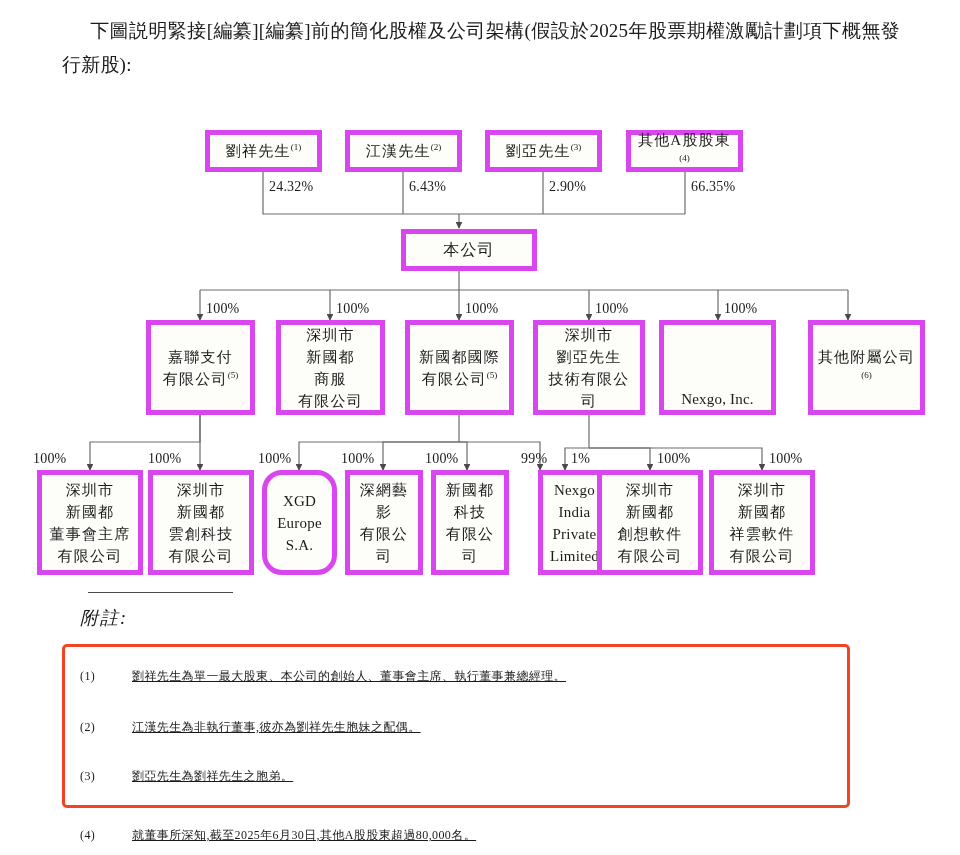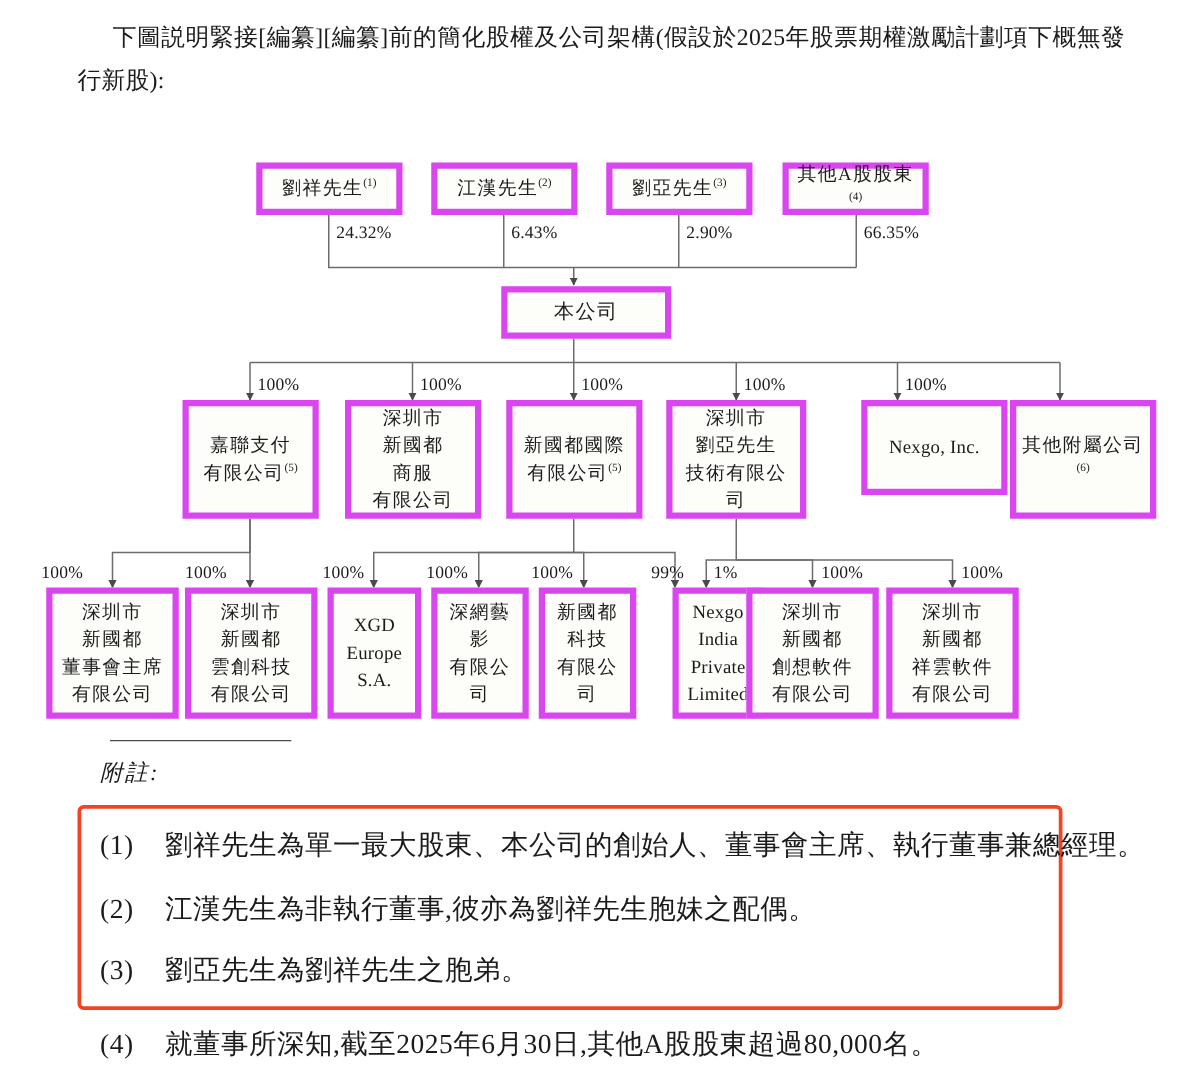--- a/index.html
+++ b/index.html
@@ -95,24 +95,25 @@
     top: 644px;
     width: 788px;
     height: 164px;
     box-sizing: border-box;
     border: 3px solid #f04423;
     border-radius: 5px;
     background: transparent;
   }
   .note {
     position: absolute;
-    font-size: 22px;
+    font-size: 12px;
     line-height: 30px;
     letter-spacing: 0.4px;
     white-space: nowrap;
+    text-decoration: underline;
   }
   .note .num {
     display: inline-block;
     width: 52px;
     font-family: "Liberation Serif", "DejaVu Serif", serif;
   }
 </style>
 </head>
 <body>
 
@@ -201,21 +202,21 @@
     <span>有限公司</span><sup class="fn">(5)</sup>
   </span>
 </div>
 <div class="node cn" style="left:533px; top:320px; width:112px; height:95px;">
   <span class="inner">
     <span>深圳市</span><br>
     <span>劉亞先生</span><br>
     <span>技術有限公司</span>
   </span>
 </div>
-<div class="node latin" style="left:689px; top:320px; width:117px; height:76px;">
+<div class="node latin" style="left:659px; top:320px; width:117px; height:95px;align-items:flex-end;">
   <span class="inner"><span>Nexgo, Inc.</span></span>
 </div>
 <div class="node cn" style="left:789px; top:320px; width:117px; height:95px;margin-left:19px;">
   <span class="inner"><span>其他附屬公司</span><sup class="fn">(6)</sup></span>
 </div>
 
 <div class="pct" style="left:206px; top:301px;">100%</div>
 <div class="pct" style="left:336px; top:301px;">100%</div>
 <div class="pct" style="left:465px; top:301px;">100%</div>
 <div class="pct" style="left:595px; top:301px;">100%</div>
@@ -230,21 +231,21 @@
   </span>
 </div>
 <div class="node cn" style="left:148px; top:470px; width:106px; height:105px;">
   <span class="inner">
     <span>深圳市</span><br>
     <span>新國都</span><br>
     <span>雲創科技</span><br>
     <span>有限公司</span>
   </span>
 </div>
-<div class="node latin" style="left:262px; top:470px; width:75px; height:105px;">
+<div class="node latin" style="left:262px; top:470px; width:75px; height:105px;border-radius:20px;">
   <span class="inner">
     <span>XGD</span><br>
     <span>Europe</span><br>
     <span>S.A.</span>
   </span>
 </div>
 <div class="node cn" style="left:345px; top:470px; width:78px; height:105px;">
   <span class="inner">
     <span>深網藝影</span><br>
     <span>有限公司</span>

